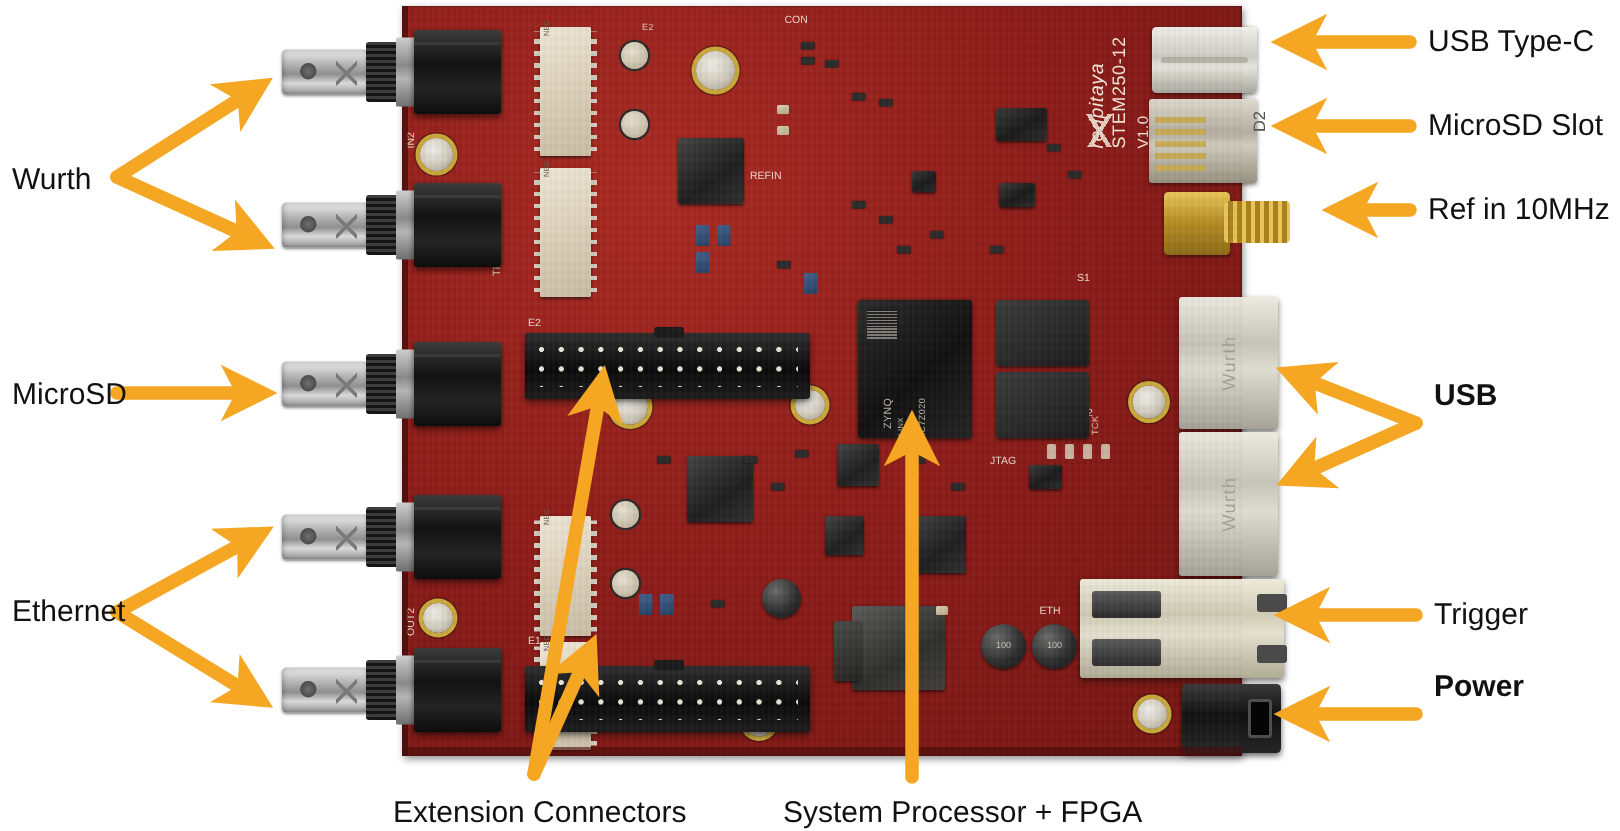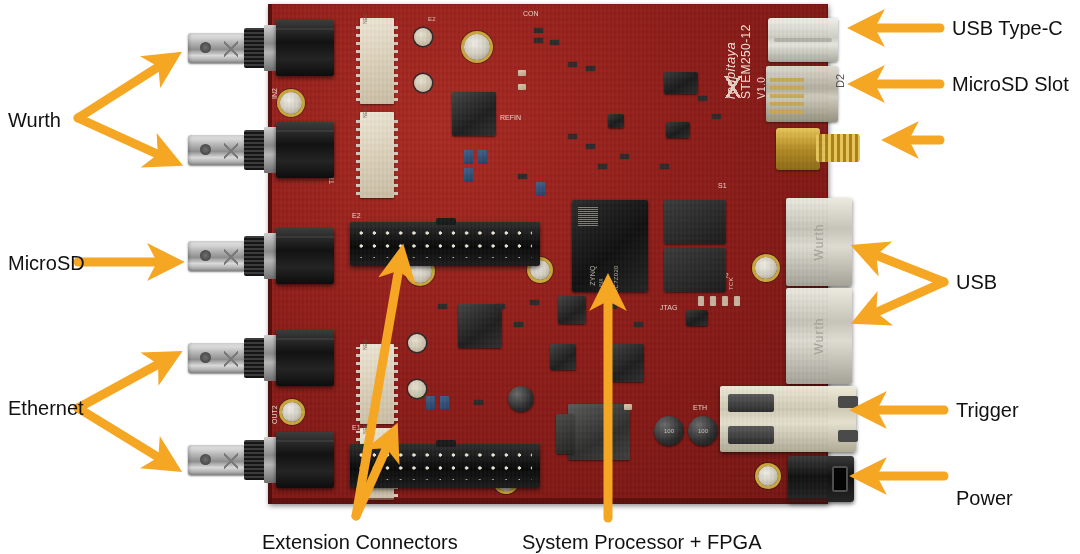--- a/index.html
+++ b/index.html
@@ -386,20 +386,21 @@
       <path d="M608,518 L608,292"></path>
     </g>
   </svg>
 
   <div class="lab l" style="left:8px;top:110px;">Wurth</div>
   <div class="lab l" style="left:8px;top:253px;">MicroSD</div>
   <div class="lab l" style="left:8px;top:398px;">Ethernet</div>
 
   <div class="lab r" style="left:952px;top:18px;">USB Type-C</div>
   <div class="lab r" style="left:952px;top:74px;">MicroSD Slot</div>
-  <div class="lab r" style="left:956px;top:272px;">USB</div>
+  <div class="lab r" style="left:952px;top:130px;">Ref in 10MHz</div>
+  <div class="lab r" style="left:956px;top:254px;font-weight:bold;">USB</div>
   <div class="lab r" style="left:956px;top:400px;">Trigger</div>
-  <div class="lab r" style="left:956px;top:488px;">Power</div>
+  <div class="lab r" style="left:956px;top:448px;font-weight:bold;">Power</div>
 
   <div class="lab" style="left:262px;top:532px;">Extension Connectors</div>
   <div class="lab" style="left:522px;top:532px;">System Processor + FPGA</div>
 
 </div>
 
 </body></html>

